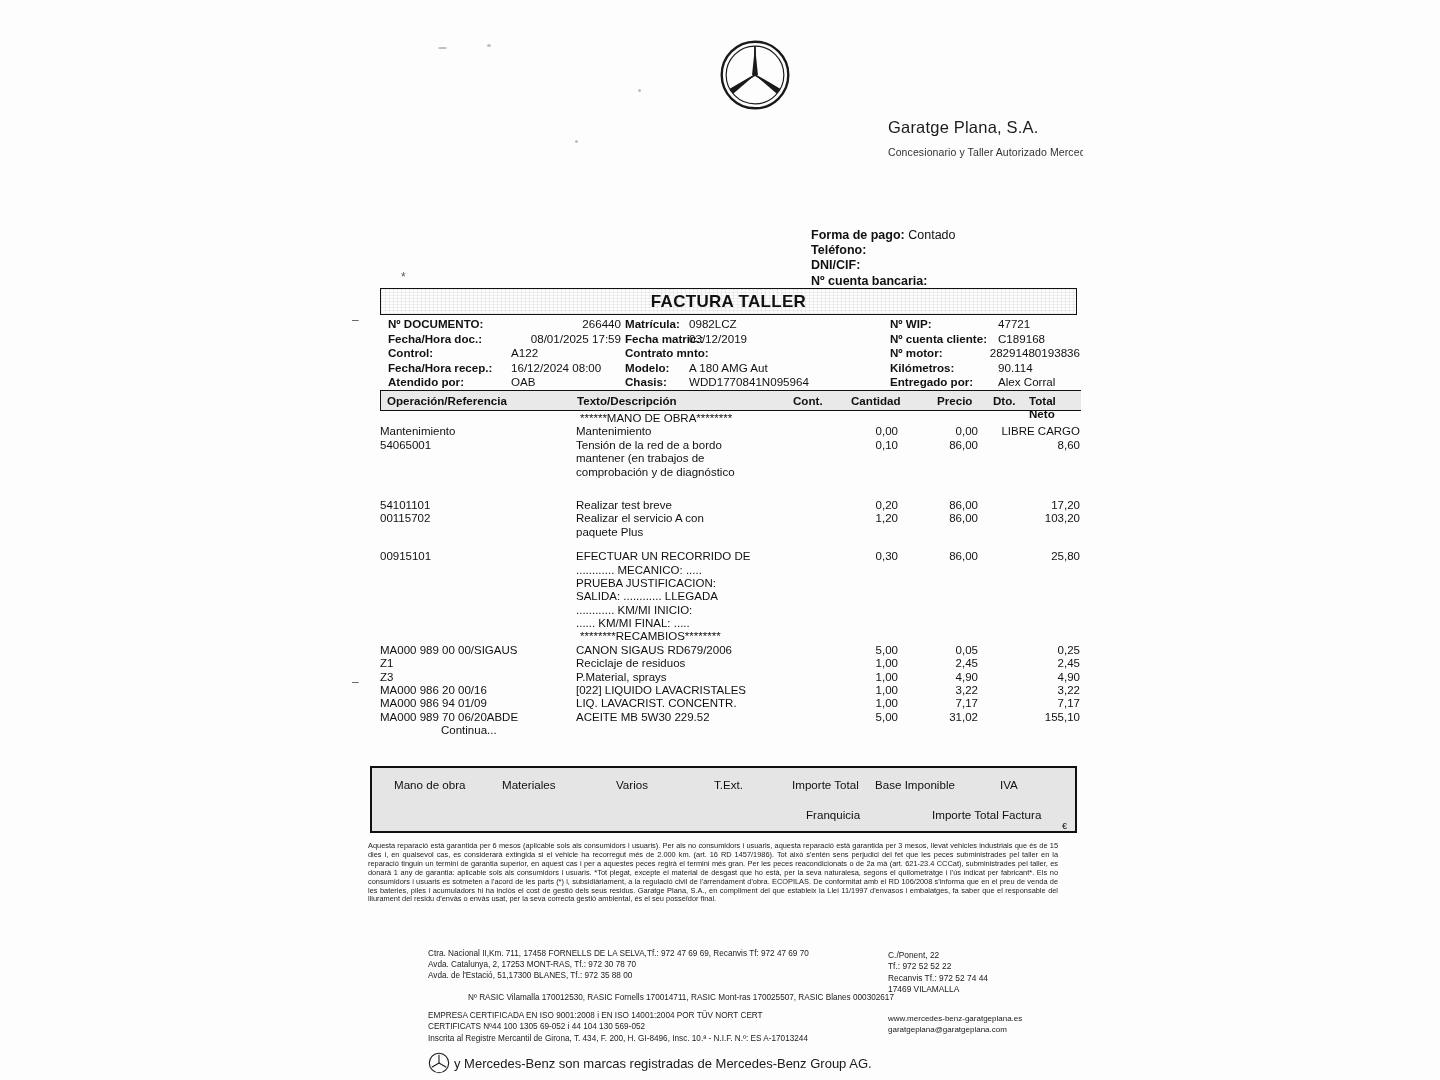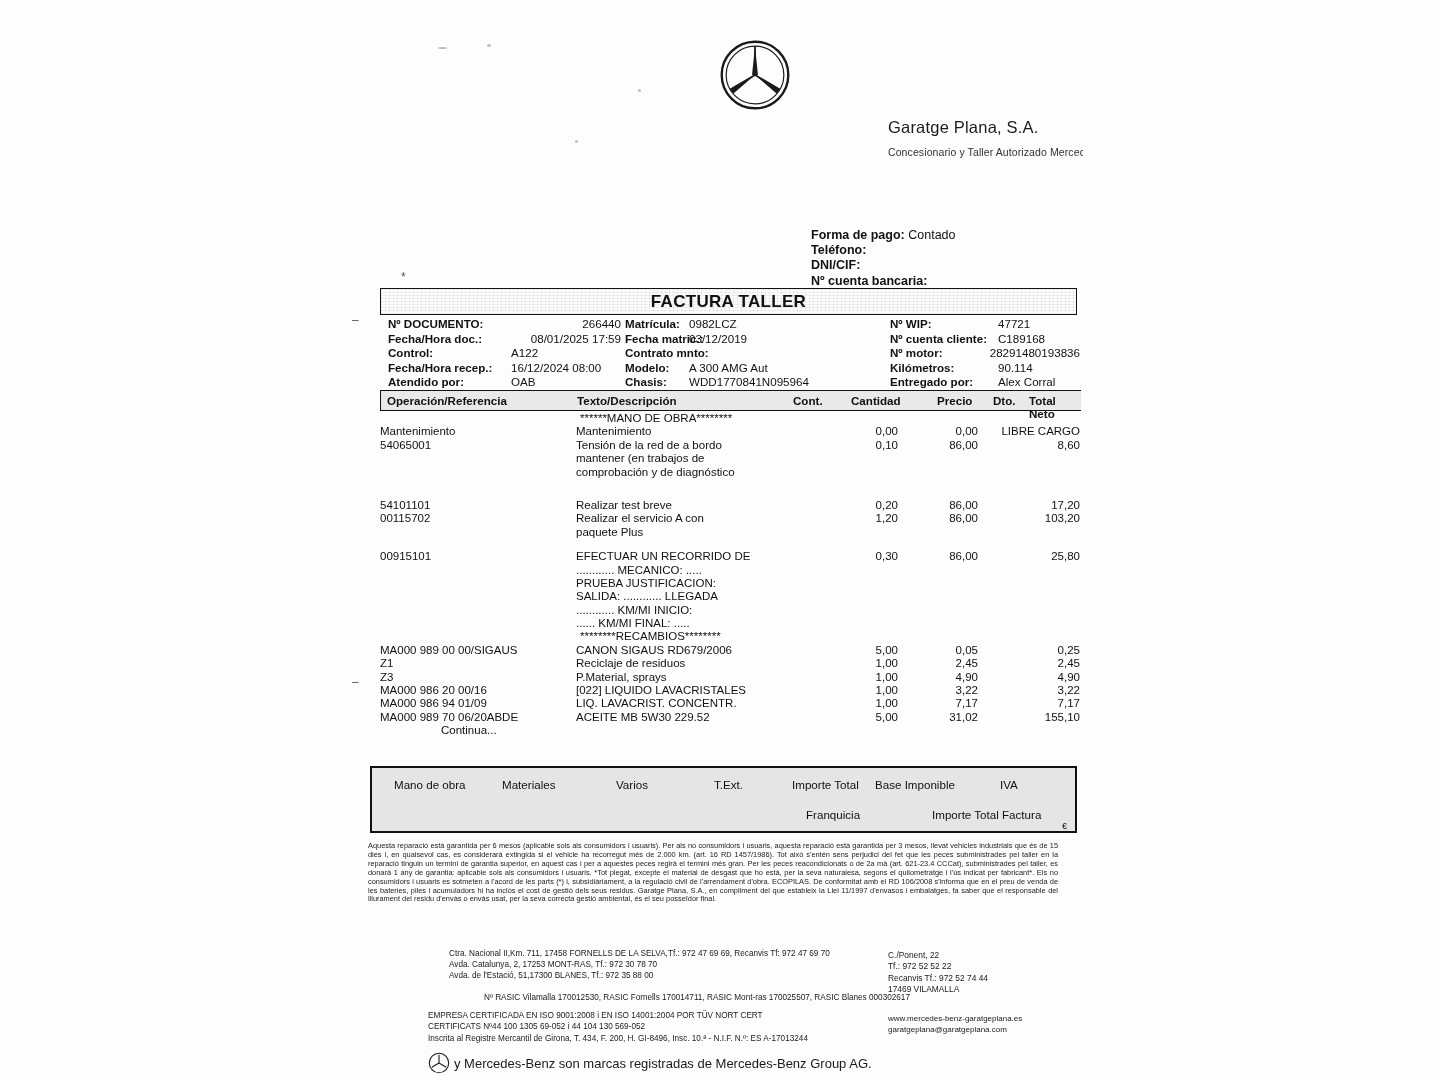--- a/index.html
+++ b/index.html
@@ -79,22 +79,22 @@
   }
   .totbox .th{position:absolute;font-size:11.6px;top:10px;white-space:nowrap;}
   .totbox .th2{position:absolute;font-size:11.6px;top:40px;white-space:nowrap;}
   .eur{position:absolute;right:8px;top:53px;font-size:9px;}
 
   
   .legal{left:368px;top:842px;width:690px;font-size:7.4px;line-height:8.9px;
      text-align:justify;color:#1a1a1a;}
 
   
-  .f-left{left:428px;top:948px;font-size:8.2px;line-height:11.2px;color:#1a1a1a;margin-left:21px;}
-  .f-rasic{left:444px;top:993px;font-size:8.2px;color:#1a1a1a;white-space:nowrap;padding-left:40px;}
+  .f-left{left:428px;top:948px;font-size:8.2px;line-height:11.2px;color:#1a1a1a;}
+  .f-rasic{left:428px;top:993px;font-size:8.2px;color:#1a1a1a;white-space:nowrap;padding-left:40px;}
   .f-cert{left:428px;top:1010px;font-size:8.2px;line-height:11.4px;color:#1a1a1a;}
   .f-mb{left:428px;top:1052px;font-size:13px;color:#1a1a1a;display:flex;align-items:center;gap:4px;}
   .f-right{left:888px;top:950px;font-size:8.4px;line-height:11.4px;color:#1a1a1a;}
   .f-web{left:888px;top:1014px;font-size:8px;line-height:10.6px;color:#1a1a1a;}
 
   
   .mark{color:#555;font-size:12px;}
   .speck{position:absolute;background:#bdbdbd;border-radius:50%;}
 </style>
 </head>
@@ -185,21 +185,21 @@
           <span class="val">28291480193836</span>
         </div>
     </div>
     <div class="hrow">
       <div class="hcol c1">
           <span class="lbl k1">Fecha/Hora recep.:</span>
           <span class="val">16/12/2024        08:00</span>
         </div>
       <div class="hcol c2">
           <span class="lbl k2">Modelo:</span>
-          <span class="val">A 300 AMG Aut</span>
+          <span class="val">A 180 AMG Aut</span>
         </div>
       <div class="hcol c3">
           <span class="lbl k3">Kilómetros:</span>
           <span class="val">90.114</span>
         </div>
     </div>
     <div class="hrow">
       <div class="hcol c1">
           <span class="lbl k1">Atendido por:</span>
           <span class="val">OAB</span>

